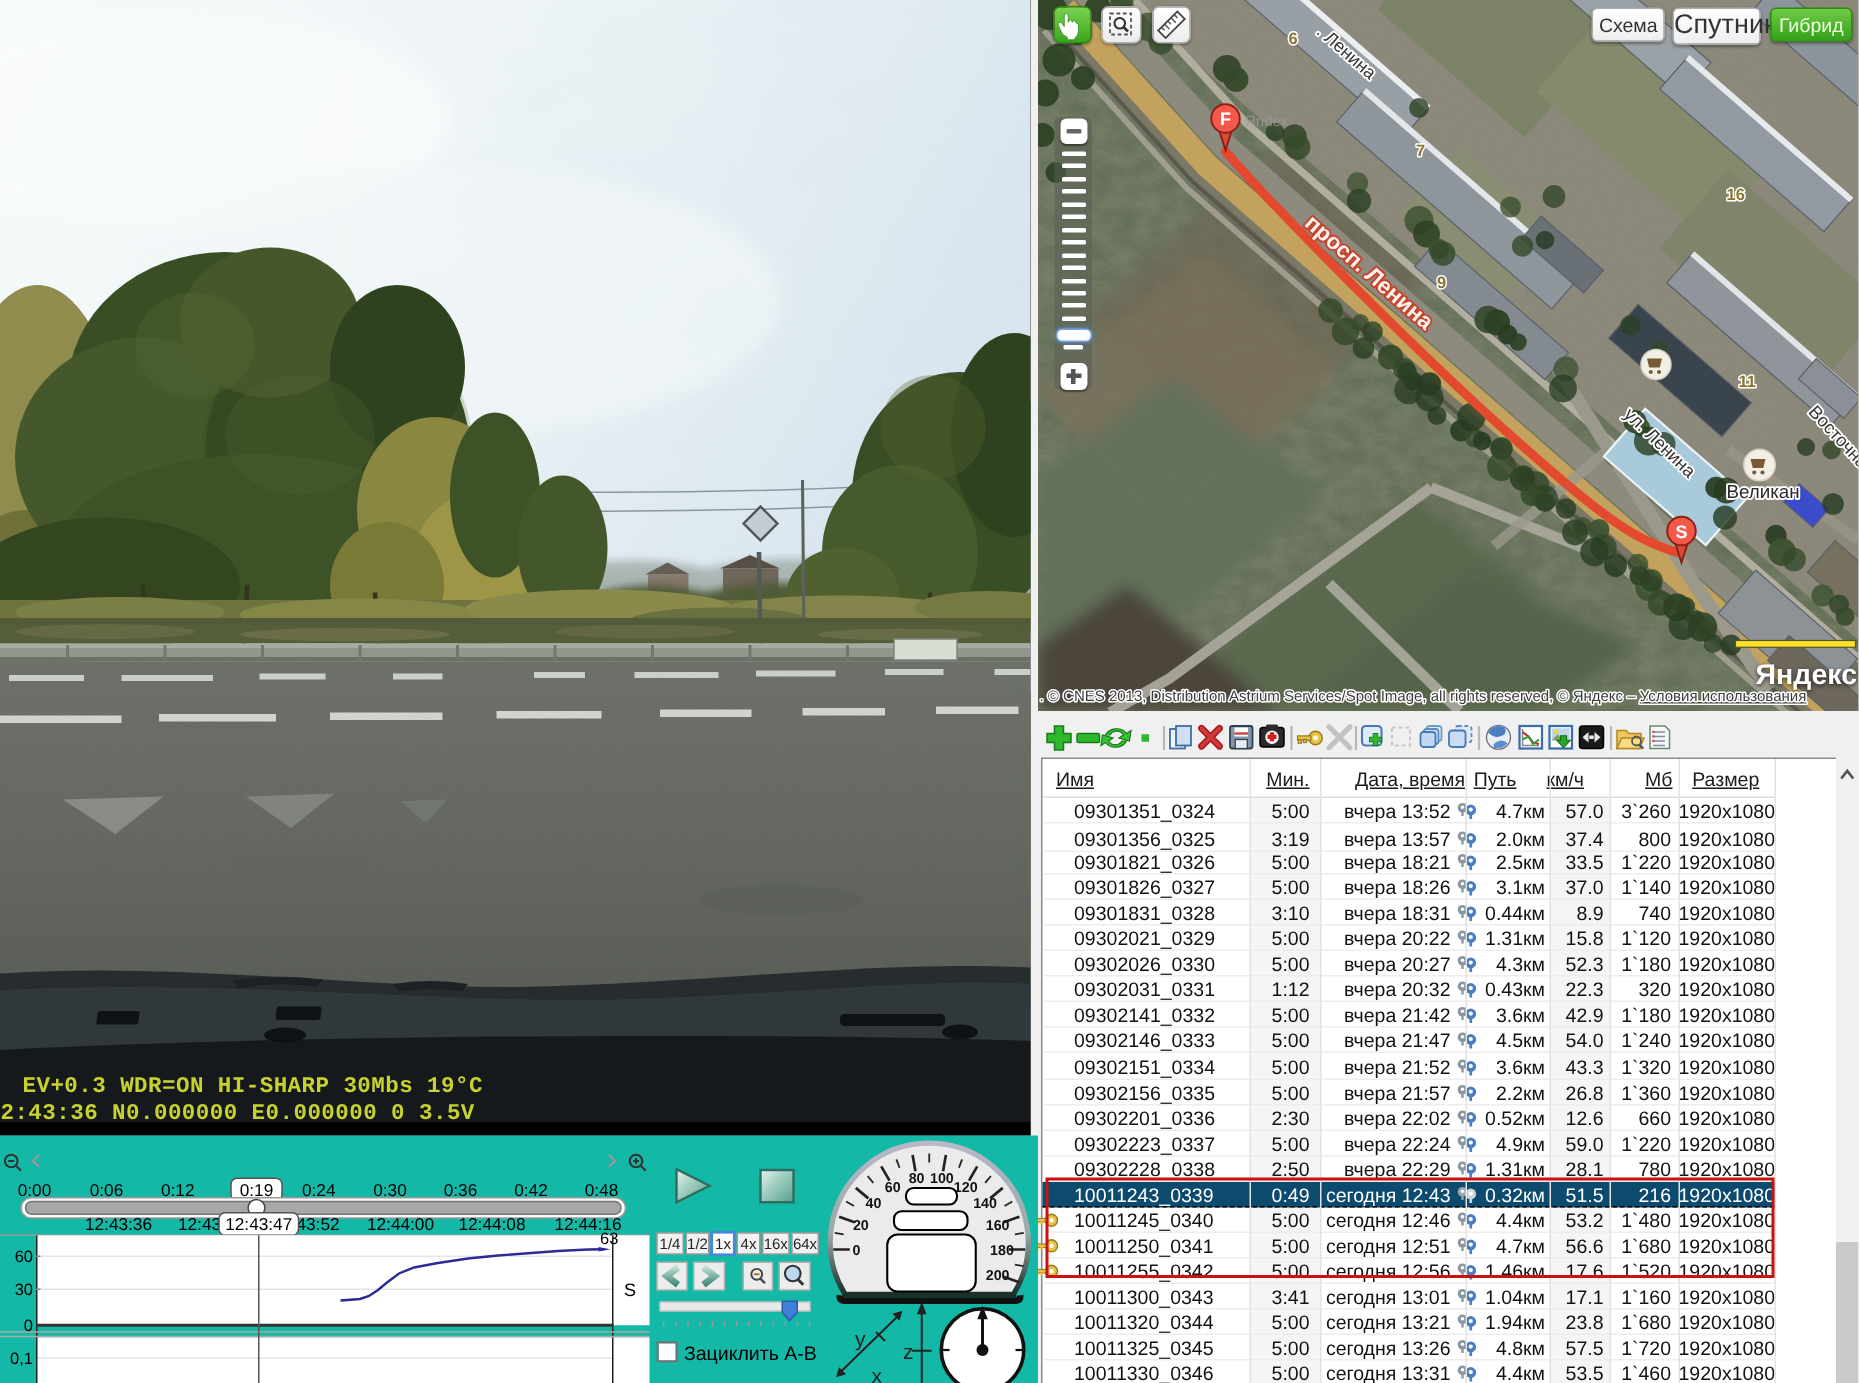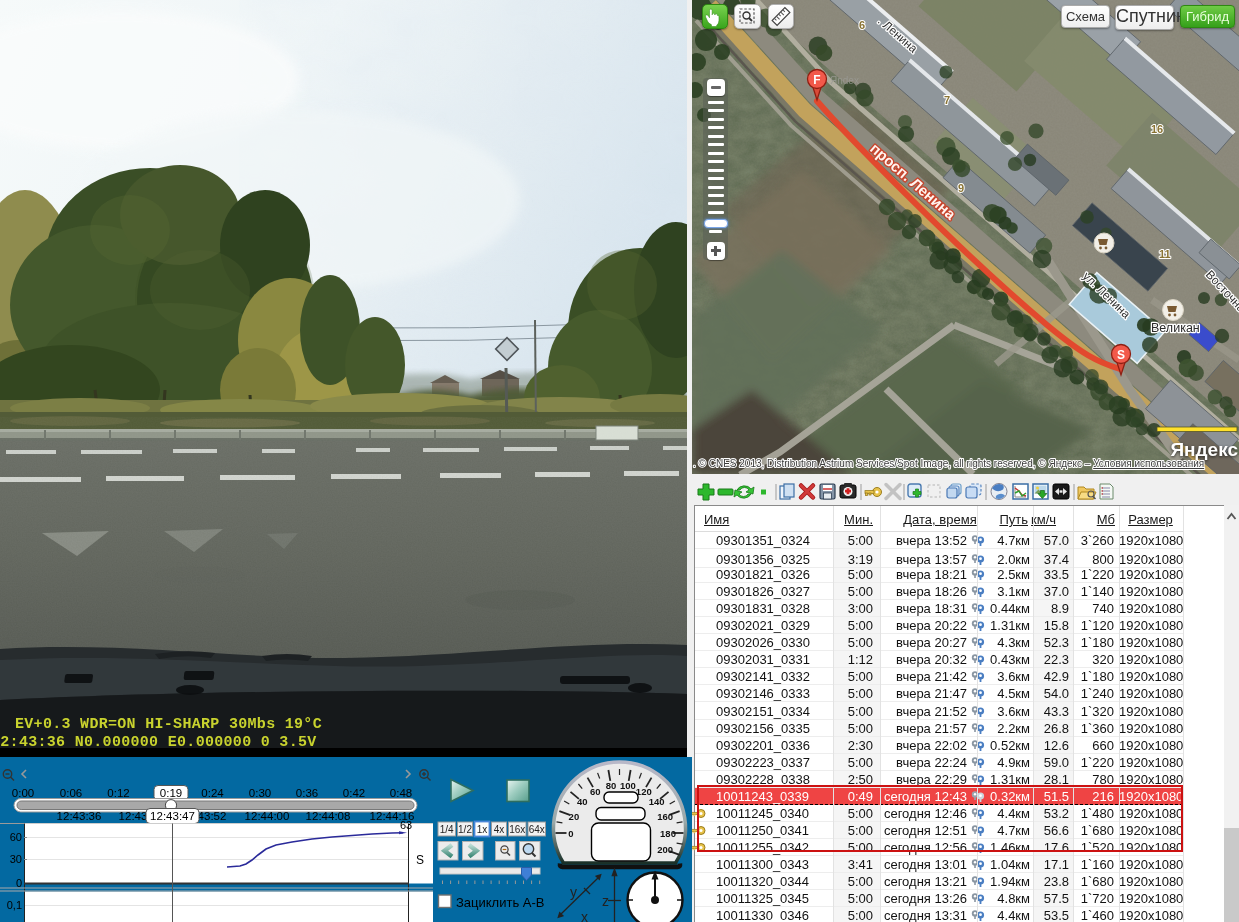--- a/index.html
+++ b/index.html
@@ -3,34 +3,34 @@
 <meta charset="utf-8">
 <style>
   * { margin:0; padding:0; box-sizing:border-box; }
   html,body { width:1239px; height:922px; overflow:hidden; }
   body { font-family:"Liberation Sans", sans-serif; background:#f0f0f0; position:relative; }
   #video { position:absolute; left:0; top:0; width:687px; height:757px; background:#000; }
   #map { position:absolute; left:692px; top:0; width:547px; height:474px; background:#6a6e58; overflow:hidden; }
   #toolbar { position:absolute; left:692px; top:477px; width:547px; height:28px; }
   #grid { position:absolute; left:694px; top:505px; width:530px; height:417px; background:#fff; border-left:1px solid #8a8a8a; border-top:1px solid #8a8a8a; }
   #scroll { position:absolute; left:1224px; top:505px; width:15px; height:417px; background:#f1f1f1; }
-  #player { position:absolute; left:0; top:757px; width:692px; height:165px; background:#0369a1; }
+  #player { position:absolute; left:0; top:757px; width:692px; height:165px; background:#14b8a6; }
 
   #grid .row { position:absolute; left:0; width:488px; height:17.05px; font-size:13px; color:#121212; border-bottom:1px solid #ededed; }
   #grid .row span { position:absolute; top:1px; white-space:nowrap; }
   #grid .c1 { left:21px; }
   #grid .ck { left:-5px; top:2px; }
   #grid .c2 { left:138px; width:40px; text-align:right; }
   #grid .c3 { left:185px; width:87px; text-align:right; }
   #grid .ci { left:276px; width:14px; }
   #grid .c4 { left:290px; width:45px; text-align:right; }
   #grid .c5 { left:336px; width:38px; text-align:right; }
   #grid .c6 { left:378px; width:41px; text-align:right; }
   #grid .c7 { left:424px; width:63px; text-align:center; }
-  #grid .sel { background:#ef4444; color:#fff; border-bottom:1px dashed #000; }
+  #grid .sel { background:#0c4a6e; color:#fff; border-bottom:1px dashed #000; }
   #thead { position:absolute; left:0; top:0; width:488px; height:26px; font-size:13px; color:#1a1a1a; border-bottom:1px solid #dcdcdc; }
   #thead span { position:absolute; top:6px; white-space:nowrap;text-decoration:underline; }
 </style>
 </head>
 <body>
 <div id="video">
 <svg width="687" height="757" xmlns="http://www.w3.org/2000/svg">
 <defs>
 <linearGradient id="sky" x1="0" y1="0" x2="1" y2="0.35">
  <stop offset="0" stop-color="#f6fafa"></stop>
@@ -624,21 +624,21 @@
           </g>
 </g>
 </g>
 </svg>
 </div>
 <div id="grid">
     <div id="thead">
       <span class="c1" style="left:9px">Имя</span>
       <span class="c2">Мин.</span>
       <span style="position:absolute;left:185px;width:120px;text-align:center">Дата, время</span>
-      <span class="c4" style="left:288px;width:45px">Путь</span>
+      <span class="c4" style="left:271px;width:45px">Путь</span>
       <span style="position:absolute;left:336px;width:40px;">км/ч</span>
       <span class="c6" style="width:42px">Мб</span>
       <span class="c7">Размер</span>
     </div>
     <div style="position:absolute;left:137.5px;top:26px;width:47px;height:391px;background:#f5f5f5"></div>
     <div style="position:absolute;left:337.5px;top:26px;width:40px;height:391px;background:#f5f5f5"></div>
     <div class="row" style="top:26.00px">
       <span class="c1">09301351_0324</span>
       <span class="c2">5:00</span>
       <span class="c3">вчера 13:52</span>
@@ -701,21 +701,21 @@
           <circle cx="4" cy="4.2" r="1.2" fill="#fff"></circle>
           <circle cx="9.5" cy="5.7" r="1.4" fill="#fff"></circle>
         </svg></span>
       <span class="c4">3.1км</span>
       <span class="c5">37.0</span>
       <span class="c6">1`140</span>
       <span class="c7">1920x1080</span>
     </div>
     <div class="row" style="top:94.20px">
       <span class="c1">09301831_0328</span>
-      <span class="c2">3:00</span>
+      <span class="c2">3:10</span>
       <span class="c3">вчера 18:31</span>
       <span class="ci"><svg width="14" height="13" style="vertical-align:-2px">
           <circle cx="4" cy="4.5" r="3.2" fill="#8a96a2"></circle>
           <rect x="3.2" y="6.5" width="1.6" height="3.5" fill="#8a96a2"></rect>
           <circle cx="9.5" cy="6" r="3.6" fill="#4a7ec2"></circle>
           <rect x="8.6" y="8" width="1.8" height="4" fill="#4a7ec2"></rect>
           <circle cx="4" cy="4.2" r="1.2" fill="#fff"></circle>
           <circle cx="9.5" cy="5.7" r="1.4" fill="#fff"></circle>
         </svg></span>
       <span class="c4">0.44км</span>

